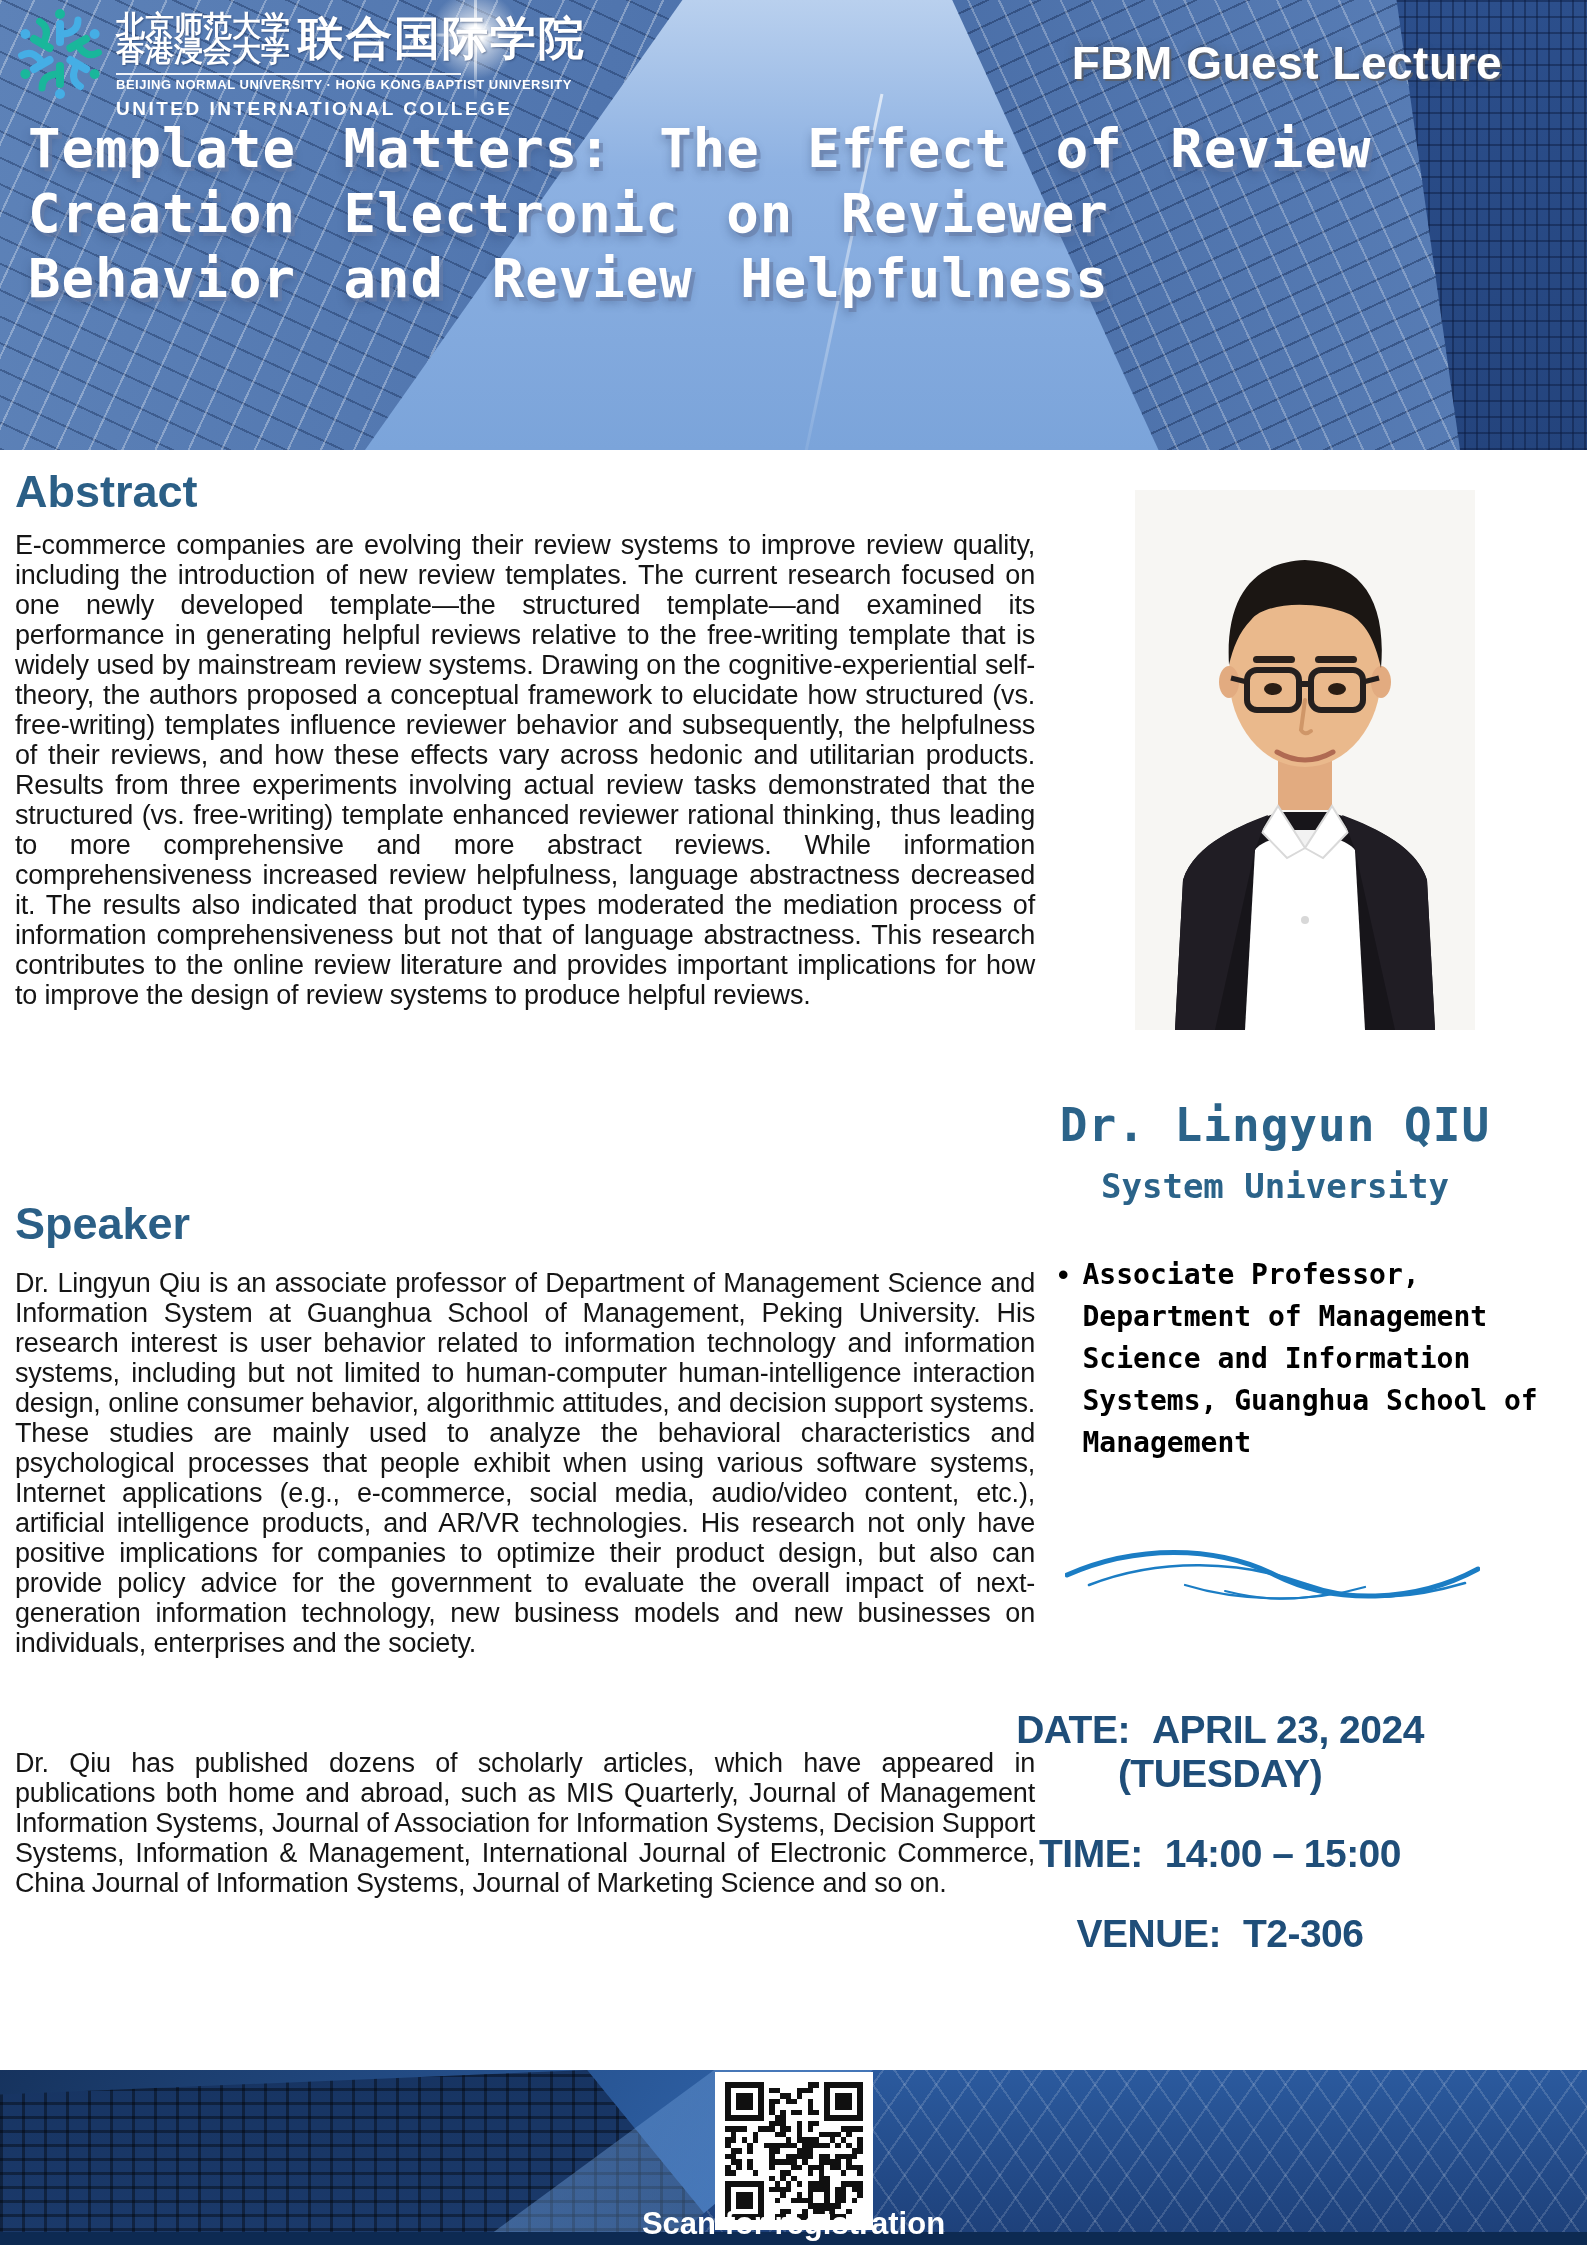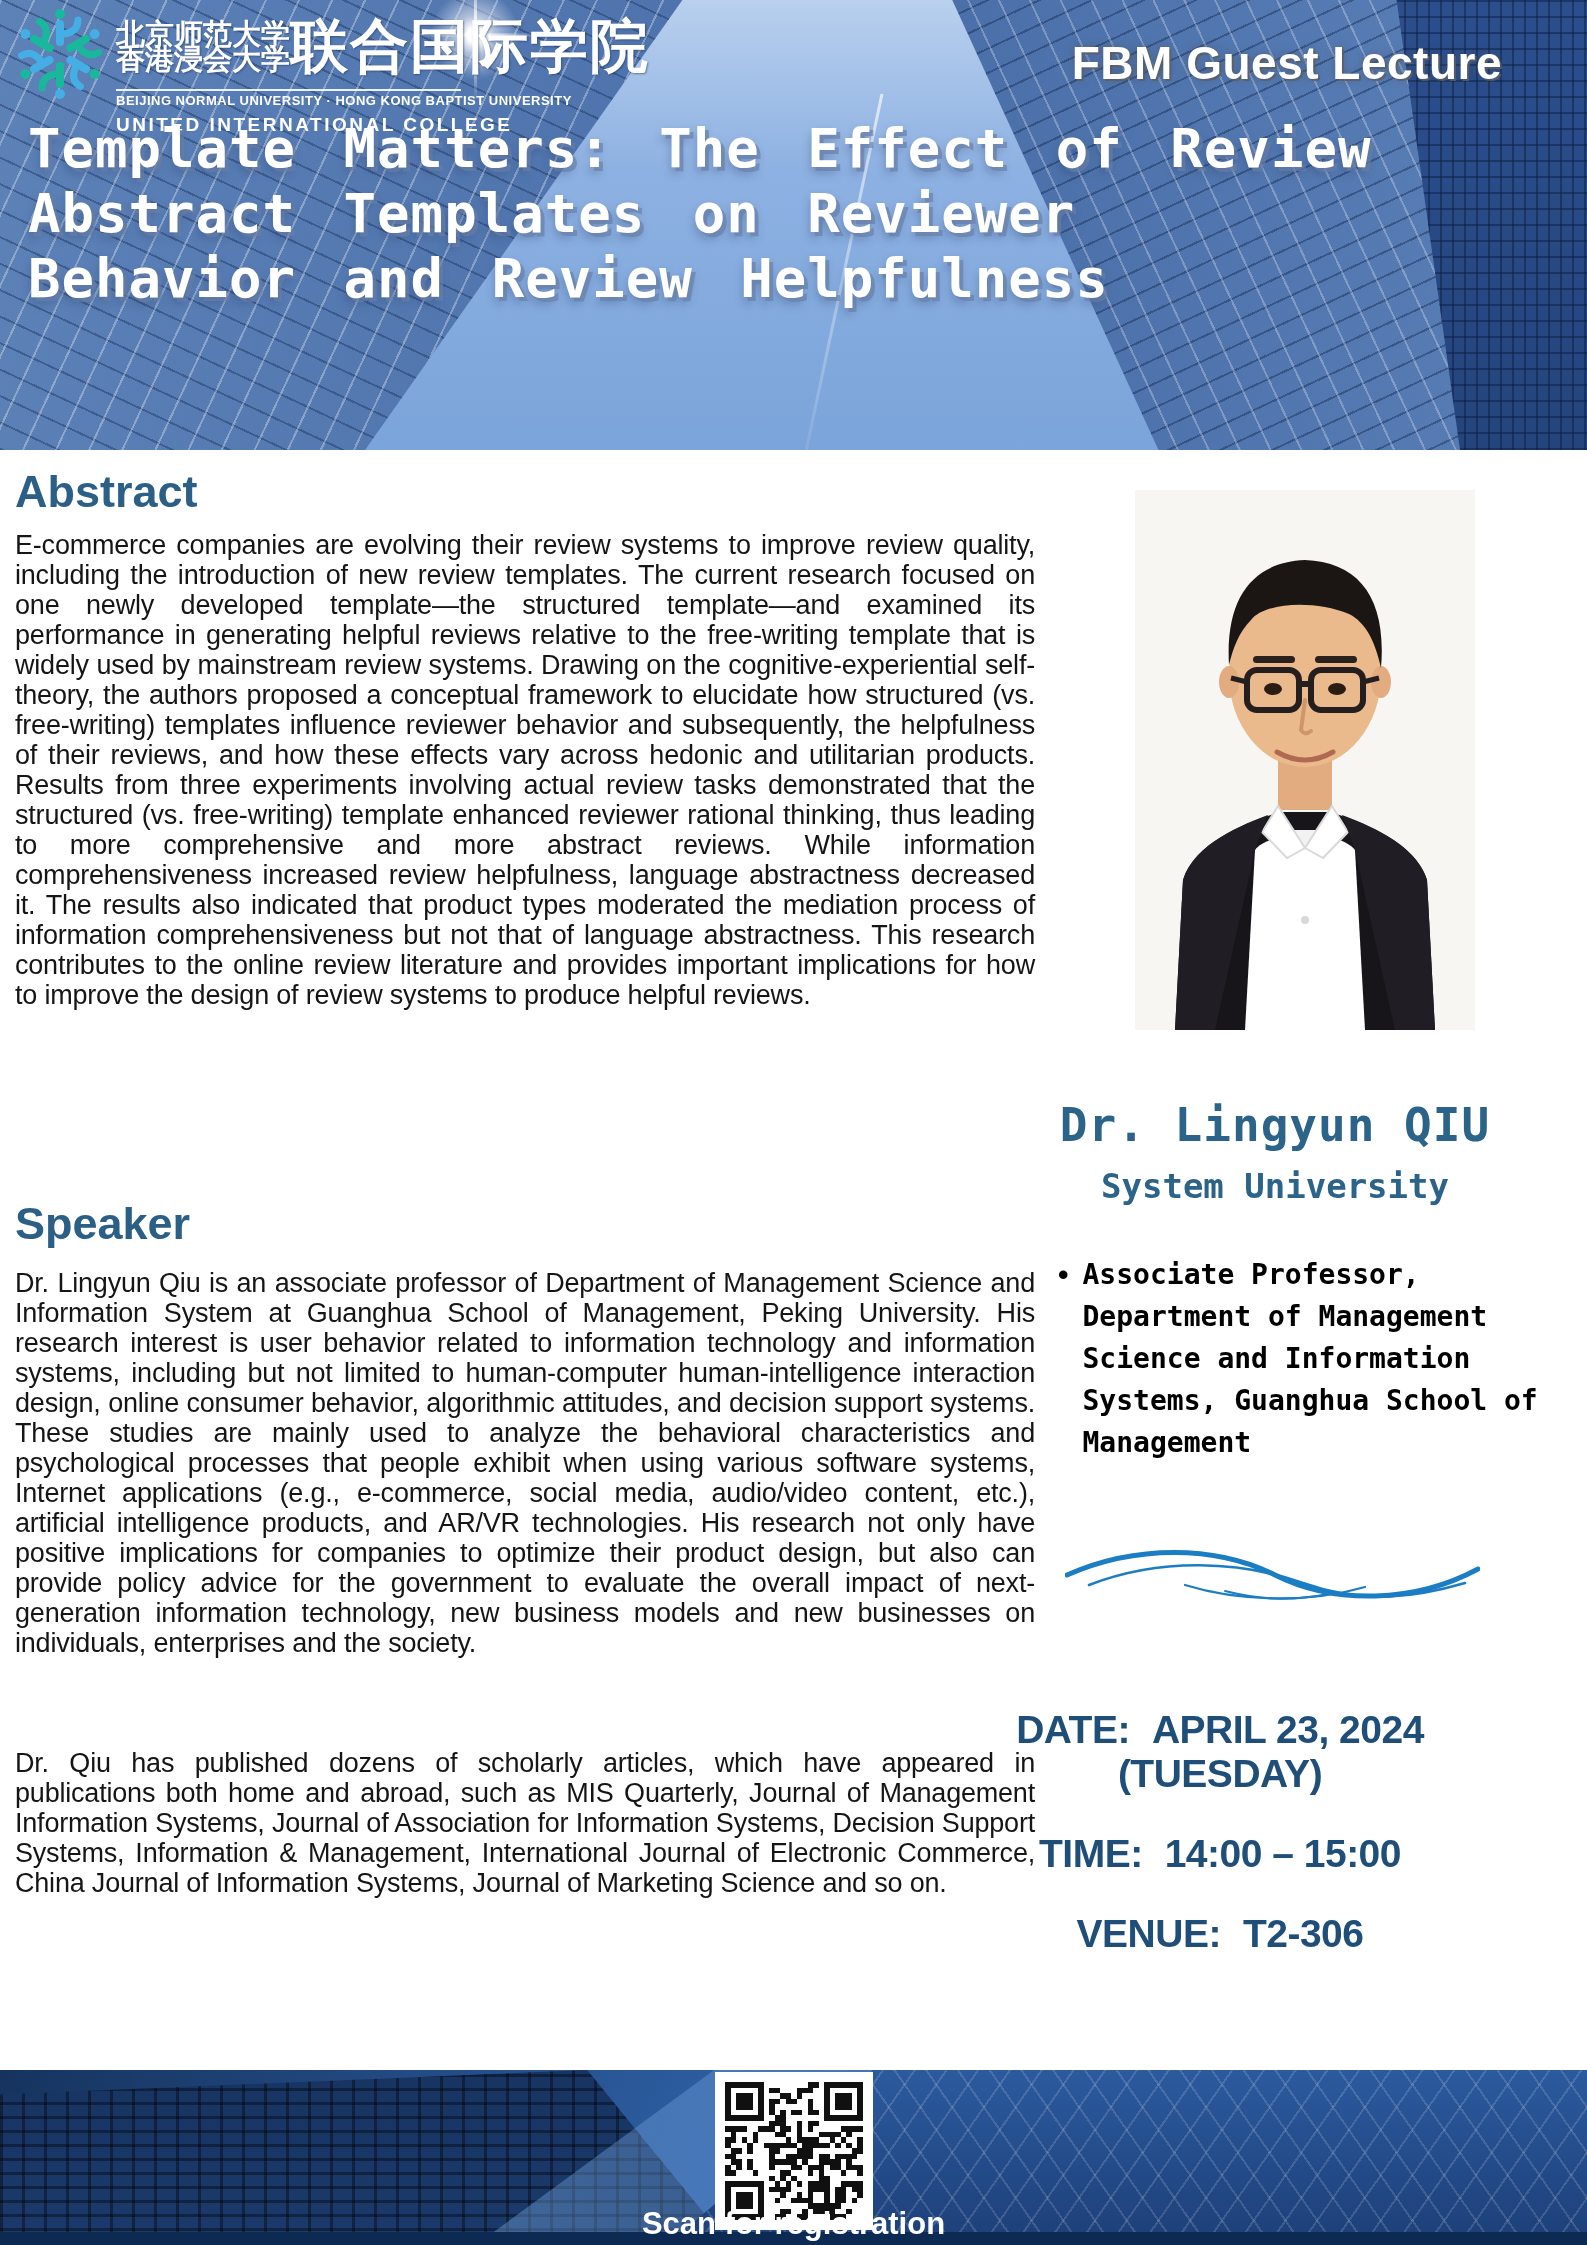--- a/index.html
+++ b/index.html
@@ -37,21 +37,21 @@
     background:radial-gradient(circle,#ffffff 0 12%,rgba(255,255,255,.55) 30%,rgba(255,255,255,0) 70%);}
   .flare:before,.flare:after{content:"";position:absolute;left:44px;top:-20px;width:3px;height:130px;
     background:linear-gradient(rgba(255,255,255,0),#fff,rgba(255,255,255,0));}
   .flare:after{transform:rotate(90deg);}
   
   .logo{position:absolute;left:14px;top:8px;display:flex;align-items:flex-start;}
   .logo-cnblock{margin-left:10px;color:#ffffff;}
   .logo-row1{display:flex;align-items:center;}
   .logo-cn-small{font-size:29px;line-height:25px;font-weight:bold;
     text-shadow:1px 1px 2px rgba(30,50,90,.5);}
-  .logo-cn-big{font-size:58px;font-weight:bold;margin-left:0;letter-spacing:2px;
+  .logo-cn-big{font-size:46px;font-weight:bold;margin-left:8px;letter-spacing:2px;
     text-shadow:1px 1px 2px rgba(30,50,90,.5);}
   .logo-rule{height:2px;background:#ffffff;margin:3px 0 2px 0;width:345px;opacity:.9;}
   .logo-en1{font-size:13px;letter-spacing:.5px;font-weight:bold;}
   .logo-en2{font-size:19px;letter-spacing:2.5px;font-weight:bold;margin-top:6px;}
   
   .event-tag{position:absolute;right:85px;top:36px;color:#ffffff;
     font-size:46px;font-weight:bold;letter-spacing:.5px;
     text-shadow:2px 2px 0 rgba(90,95,105,.85),0 0 8px rgba(70,80,95,.6);}
   
   .main-title{position:absolute;left:28px;top:116px;color:#ffffff;
@@ -179,21 +179,21 @@
         <div class="logo-rule"></div>
         <div class="logo-en1">BEIJING NORMAL UNIVERSITY · HONG KONG BAPTIST UNIVERSITY</div>
         <div class="logo-en2">UNITED INTERNATIONAL COLLEGE</div>
       </div>
     </div>
 
     <div class="event-tag">FBM Guest Lecture</div>
 
     <div class="main-title">
       <div>Template Matters: The Effect of Review</div>
-      <div>Abstract Templates on Reviewer</div>
+      <div>Creation Electronic on Reviewer</div>
       <div>Behavior and Review Helpfulness</div>
     </div>
   </div>
 
   <div class="section-heading" id="abstract-heading">Abstract</div>
   <div class="bodytext" id="abstract-text">E-commerce companies are evolving their review systems to improve review quality, including the introduction of new review templates. The current research focused on one newly developed template—the structured template—and examined its performance in generating helpful reviews relative to the free-writing template that is widely used by mainstream review systems. Drawing on the cognitive-experiential self-theory, the authors proposed a conceptual framework to elucidate how structured (vs. free-writing) templates influence reviewer behavior and subsequently, the helpfulness of their reviews, and how these effects vary across hedonic and utilitarian products. Results from three experiments involving actual review tasks demonstrated that the structured (vs. free-writing) template enhanced reviewer rational thinking, thus leading to more comprehensive and more abstract reviews. While information comprehensiveness increased review helpfulness, language abstractness decreased it. The results also indicated that product types moderated the mediation process of information comprehensiveness but not that of language abstractness. This research contributes to the online review literature and provides important implications for how to improve the design of review systems to produce helpful reviews.</div>
 
   <div class="section-heading" id="speaker-heading">Speaker</div>
   <div class="bodytext" id="speaker-bio1">Dr. Lingyun Qiu is an associate professor of Department of Management Science and Information System at Guanghua School of Management, Peking University. His research interest is user behavior related to information technology and information systems, including but not limited to human-computer human-intelligence interaction design, online consumer behavior, algorithmic attitudes, and decision support systems. These studies are mainly used to analyze the behavioral characteristics and psychological processes that people exhibit when using various software systems, Internet applications (e.g., e-commerce, social media, audio/video content, etc.), artificial intelligence products, and AR/VR technologies. His research not only have positive implications for companies to optimize their product design, but also can provide policy advice for the government to evaluate the overall impact of next-generation information technology, new business models and new businesses on individuals, enterprises and the society.</div>
   <div class="bodytext" id="speaker-bio2">Dr. Qiu has published dozens of scholarly articles, which have appeared in publications both home and abroad, such as MIS Quarterly, Journal of Management Information Systems, Journal of Association for Information Systems, Decision Support Systems, Information &amp; Management, International Journal of Electronic Commerce, China Journal of Information Systems, Journal of Marketing Science and so on.</div>

